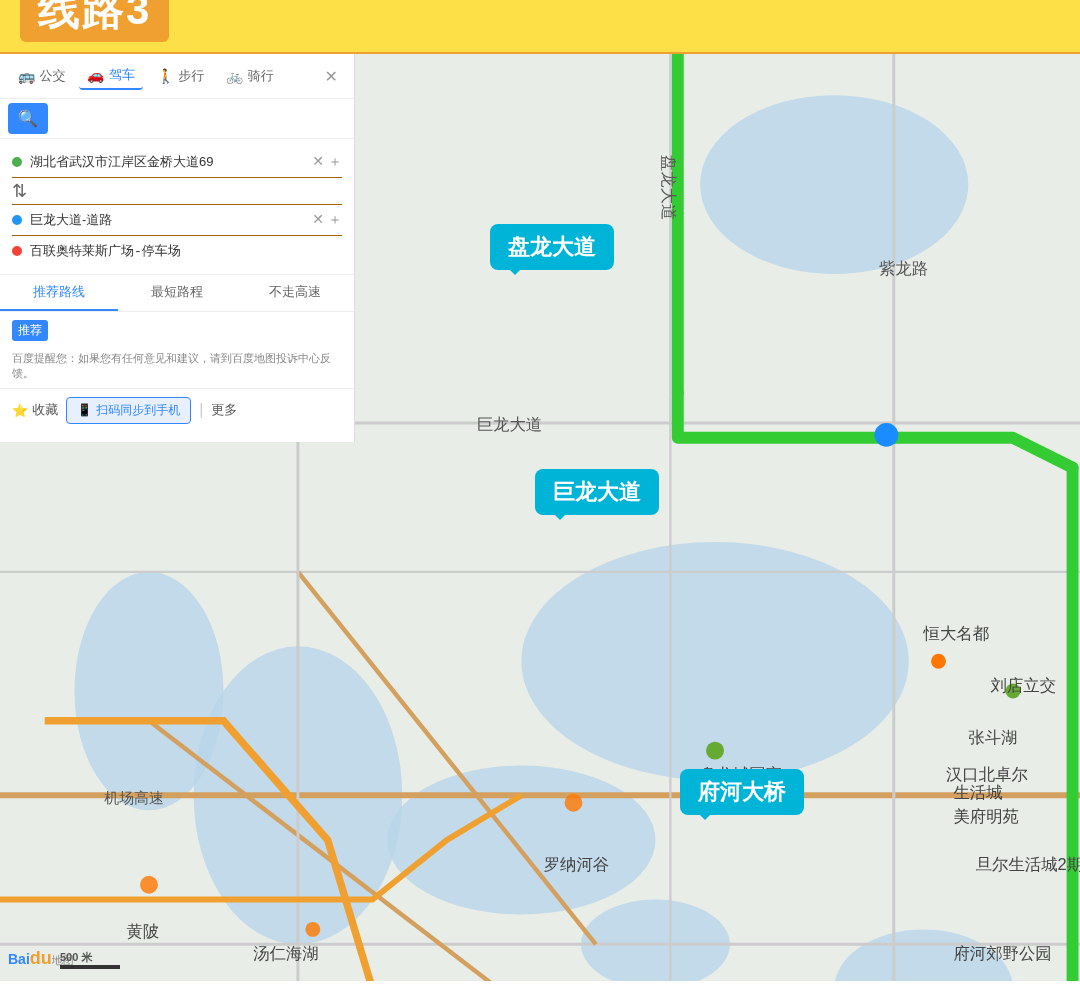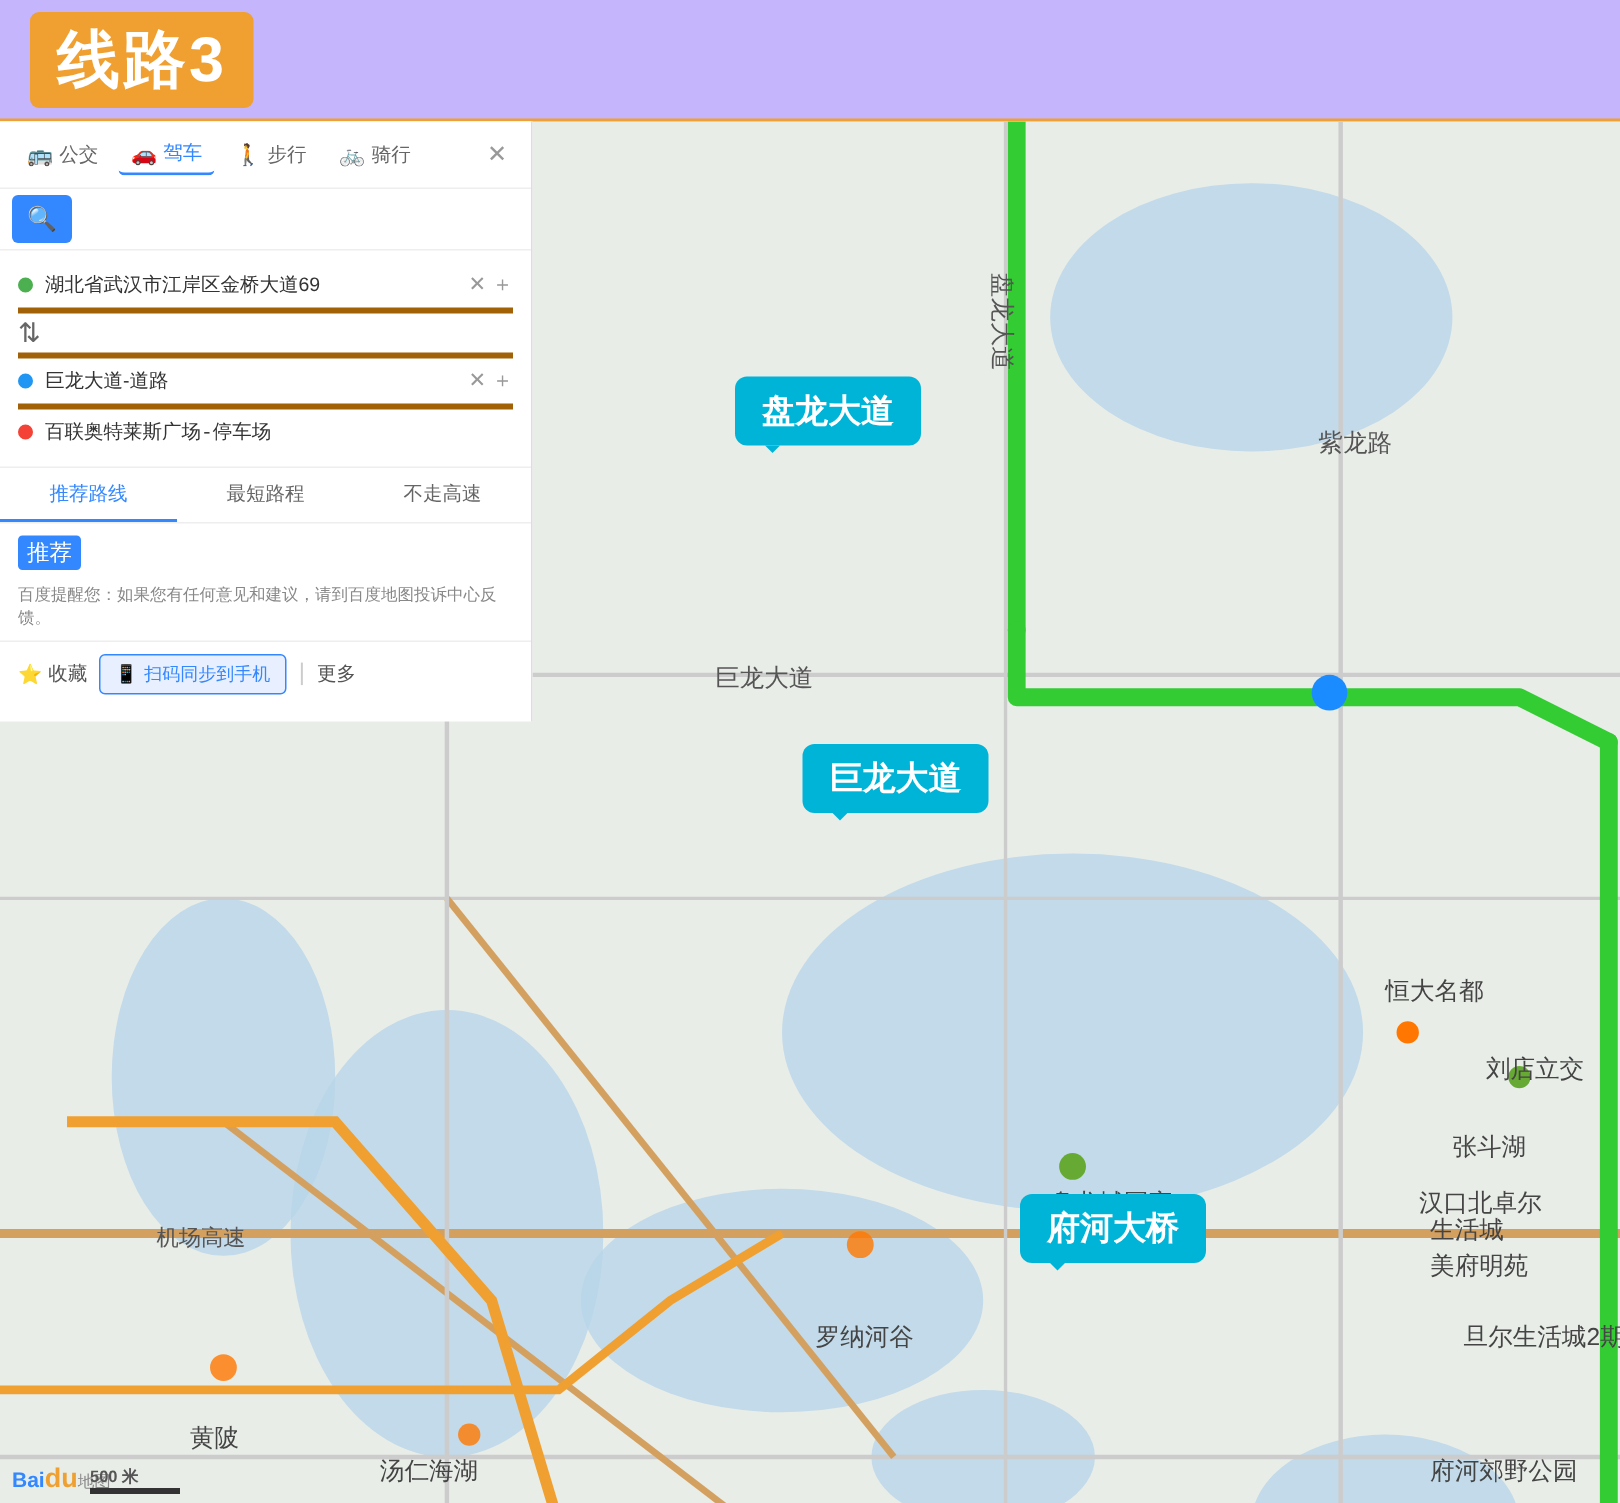--- a/index.html
+++ b/index.html
@@ -7,25 +7,25 @@
       width: 1080px;
       height: 1002px;
       background: #fff;
       font-family: 'Microsoft YaHei', 'PingFang SC', sans-serif;
       overflow: hidden;
     }
 
     
     .header {
       display: flex;
-      align-items: center;
+      align-items: flex-end;
       padding: 10px 20px;
-      background: #c4b5fd;
+      background: #fde047;
       border-bottom: 2px solid #f0a030;
-      height: 81px;
+      height: 54px;
     }
     .route-badge {
       background: #f0a030;
       color: #fff;
       font-size: 42px;
       font-weight: bold;
       padding: 4px 18px;
       border-radius: 6px;
       margin-right: 24px;
       letter-spacing: 2px;
@@ -125,21 +125,21 @@
 
     
     .waypoints {
       padding: 8px 12px;
       border-bottom: 1px solid #eee;
     }
     .waypoint-row {
       display: flex;
       align-items: center;
       padding: 6px 0;
-      border-bottom: 4px solid #a16207;
+      border-bottom: 1px solid #a16207;
       font-size: 13px;
       color: #333;
     }
     .waypoint-row:last-child {
       border-bottom: none;
       font-family: Liberation Mono, monospace;
     }
     .wp-dot {
       width: 10px;
       height: 10px;
@@ -183,21 +183,21 @@
     }
     .route-tab.active {
       color: #3388ff;
       border-bottom: 2px solid #3388ff;
     }
 
     
     .recommend-badge {
       background: #3388ff;
       color: #fff;
-      font-size: 15px;
+      font-size: 12px;
       padding: 2px 6px;
       border-radius: 3px;
       margin: 8px 12px 4px;
       display: inline-block;
       text-align: right;
     }
     .route-info {
       padding: 6px 12px;
     }
     .route-stats {

